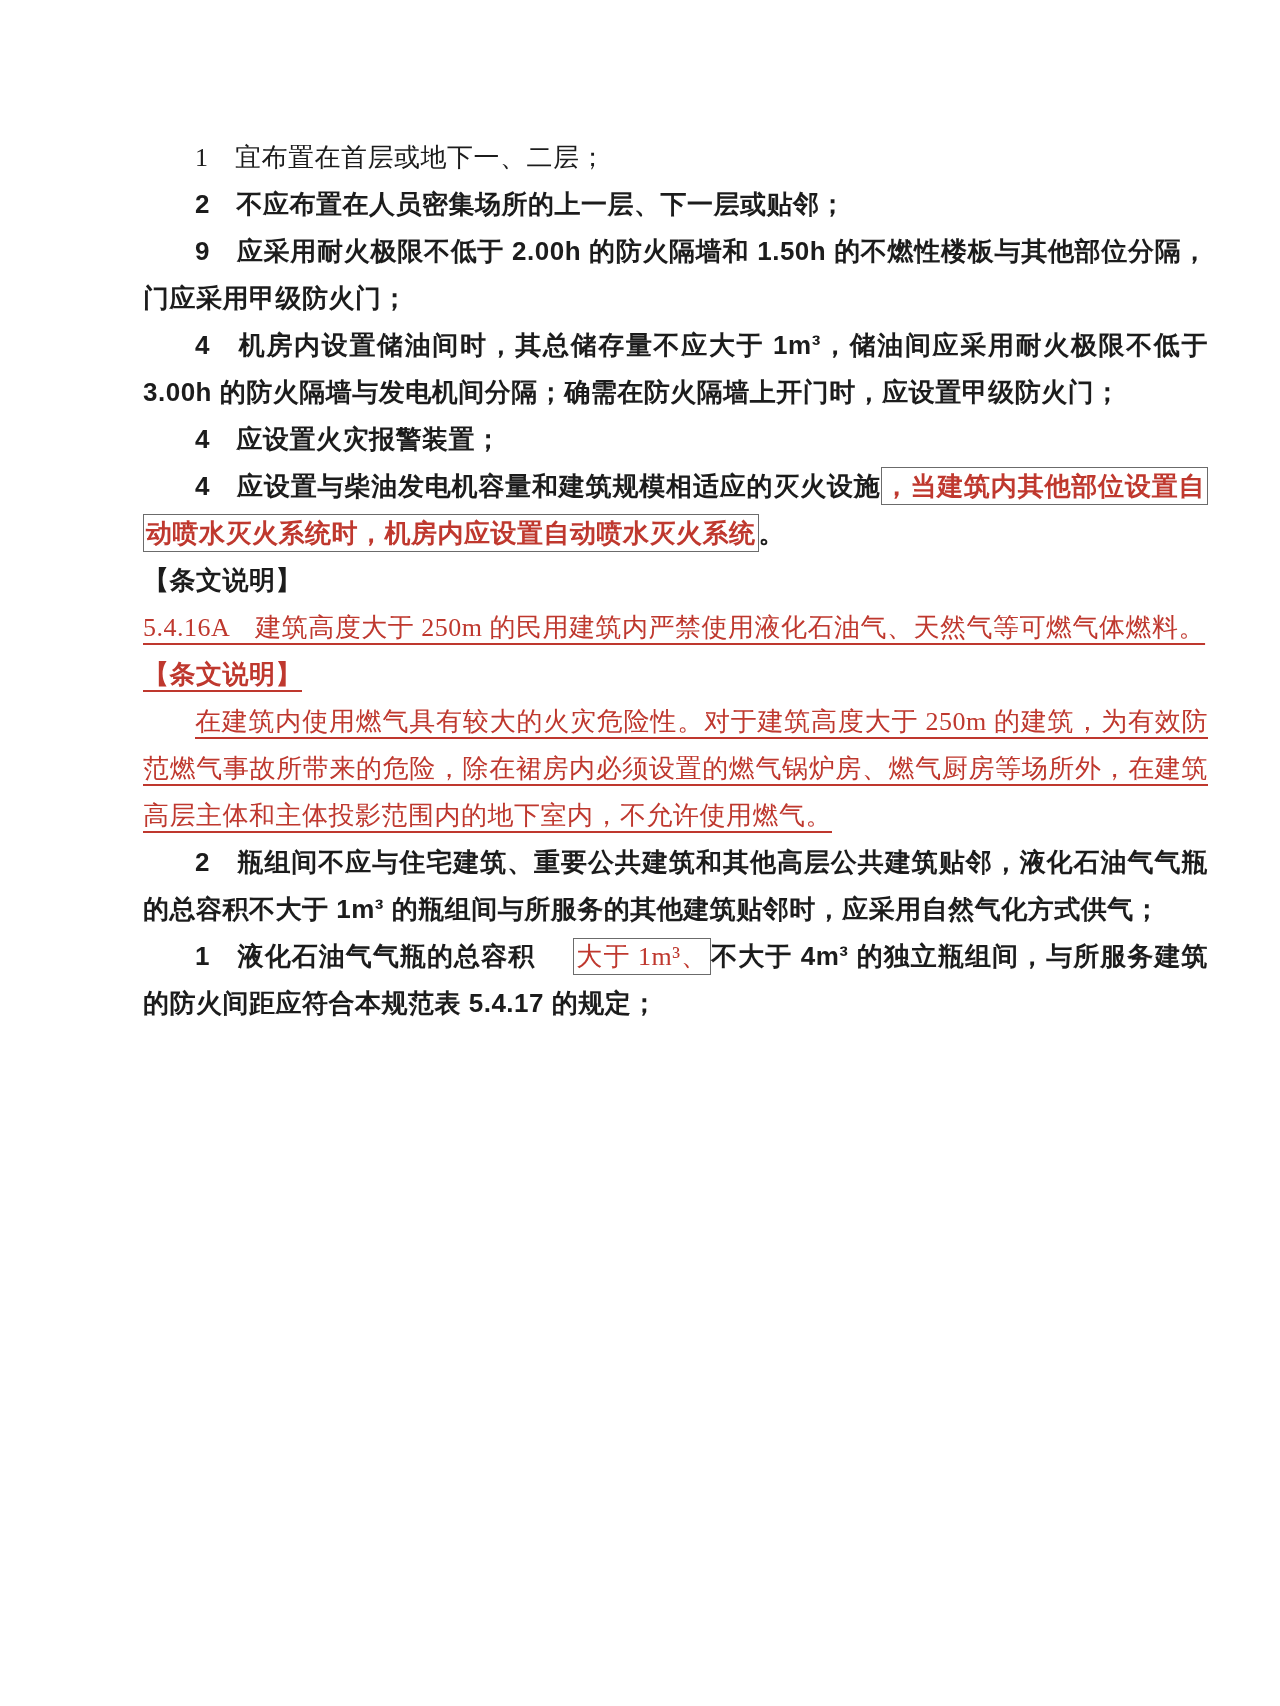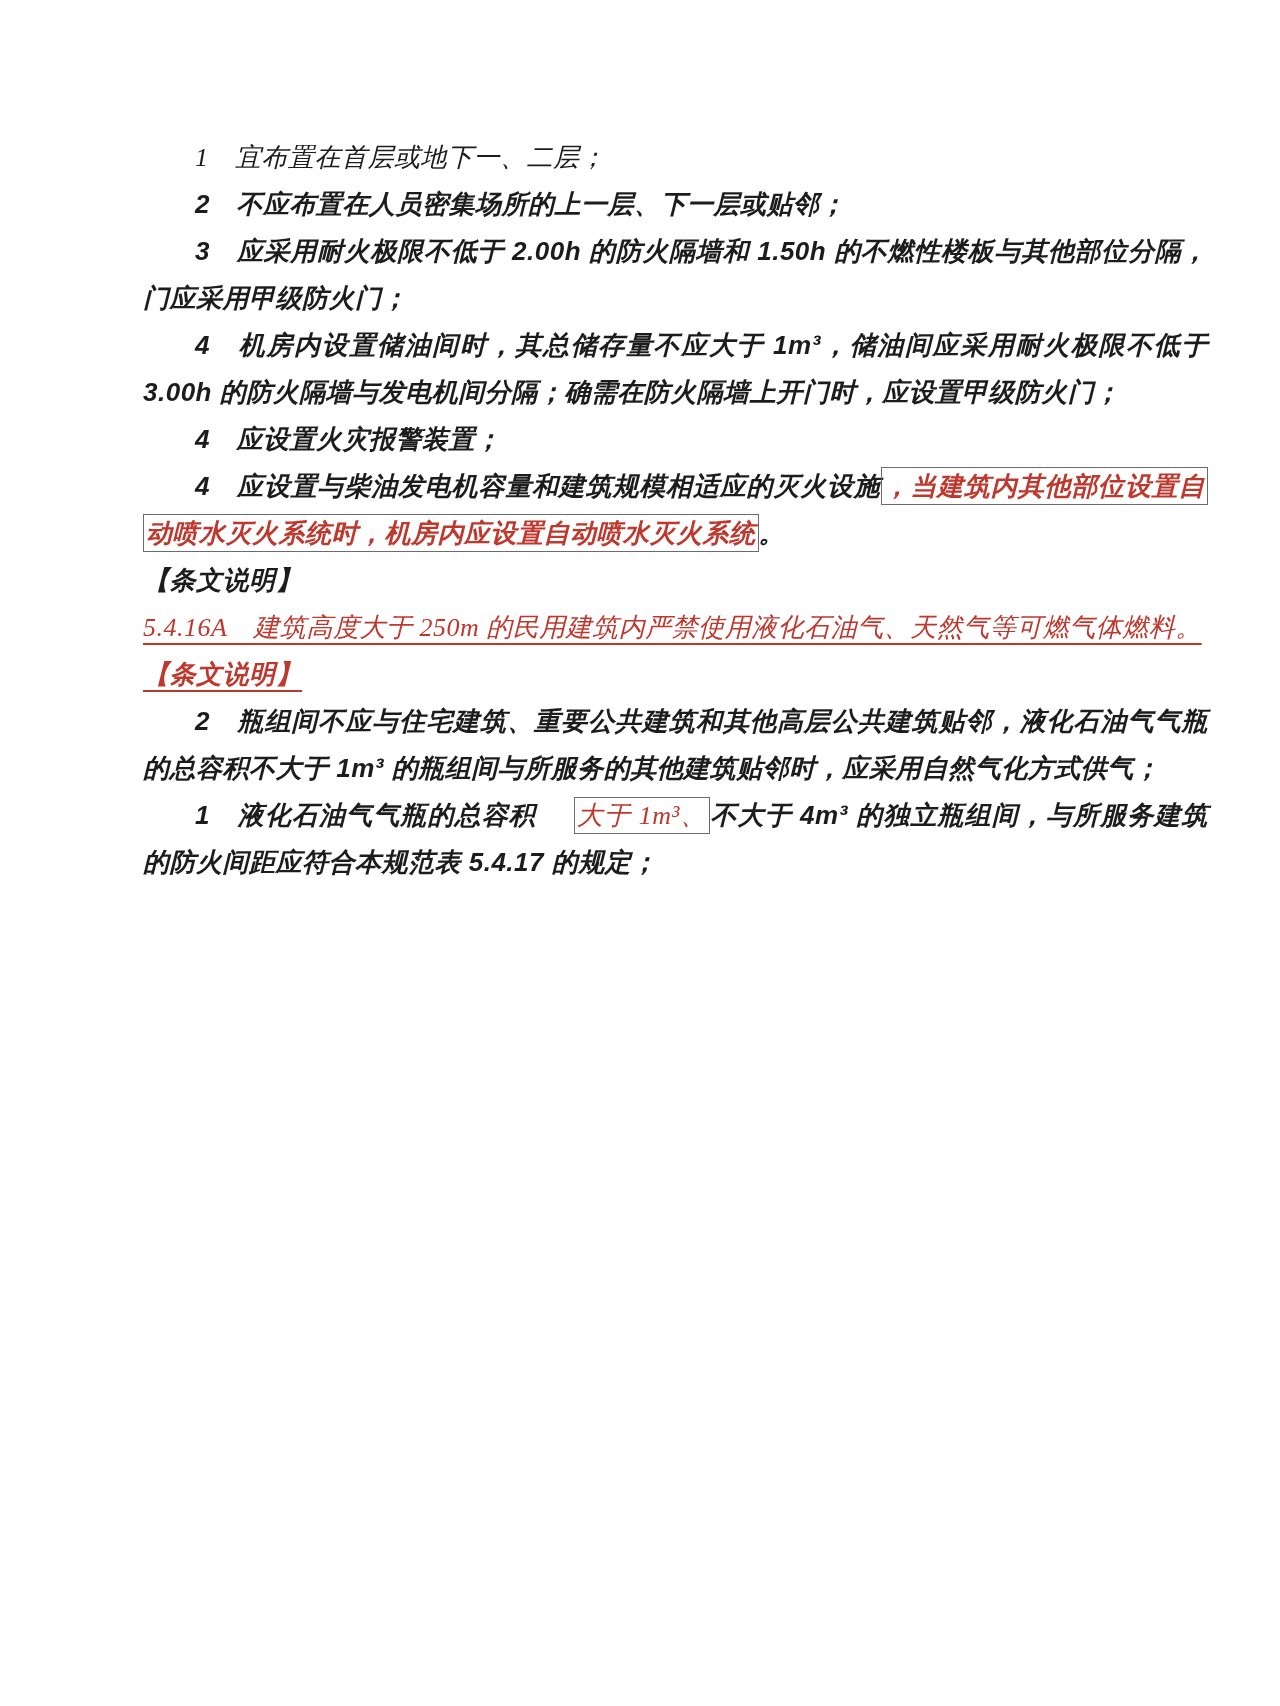--- a/index.html
+++ b/index.html
@@ -8,21 +8,20 @@
     background: #ffffff;
   }
   .page {
     position: relative;
     width: 1280px;
     height: 1706px;
     background: #ffffff;
     overflow: hidden;
     box-sizing: border-box;
     padding: 134px 72px 0 143px;
-    font-style: italic;
   }
   .doc p {
     margin: 0;
     padding: 0;
     font-size: 26px;
     line-height: 47px;
     text-align: justify;
     color: #1c1c1c;
     letter-spacing: 0.5px;
   }
@@ -54,36 +53,37 @@
 </head>
 <body>
 
 <div class="page">
   <main class="doc">
 
     <p class="serif indent"><span>1　宜布置在首层或地下一、二层；</span></p>
 
     <p class="hei indent"><span>2　不应布置在人员密集场所的上一层、下一层或贴邻；</span></p>
 
-    <p class="hei indent"><span>3　应采用耐火极限不低于 2.00h 的防火隔墙和 1.50h 的不燃性楼板与其他部位分隔，门应采用甲级防火门；</span></p>
+    <p class="hei indent"><span>9　应采用耐火极限不低于 2.00h 的防火隔墙和 1.50h 的不燃性楼板与其他部位分隔，门应采用甲级防火门；</span></p>
 
     <p class="hei indent"><span>4　机房内设置储油间时，其总储存量不应大于 1m³，储油间应采用耐火极限不低于 3.00h 的防火隔墙与发电机间分隔；确需在防火隔墙上开门时，应设置甲级防火门；</span></p>
 
     <p class="hei indent"><span>4　应设置火灾报警装置；</span></p>
 
     <p class="hei indent"><span>4　应设置与柴油发电机容量和建筑规模相适应的灭火设施</span><span class="red boxed">，当建筑内其他部位设置自动喷水灭火系统时，机房内应设置自动喷水灭火系统</span><span>。</span></p>
 
     <p class="hei"><span>【条文说明】</span></p>
 
 
 
     <p class="serif"><span class="red-underline">5.4.16A　建筑高度大于 250m 的民用建筑内严禁使用液化石油气、天然气等可燃气体燃料。</span></p>
 
     <p class="hei"><span class="red-underline">【条文说明】</span></p>
 
+    <p class="serif indent"><span class="red-underline">在建筑内使用燃气具有较大的火灾危险性。对于建筑高度大于 250m 的建筑，为有效防范燃气事故所带来的危险，除在裙房内必须设置的燃气锅炉房、燃气厨房等场所外，在建筑高层主体和主体投影范围内的地下室内，不允许使用燃气。</span></p>
 
 
 
     <p class="hei indent"><span>2　瓶组间不应与住宅建筑、重要公共建筑和其他高层公共建筑贴邻，液化石油气气瓶的总容积不大于 1m³ 的瓶组间与所服务的其他建筑贴邻时，应采用自然气化方式供气；</span></p>
 
     <p class="hei indent"><span>1　液化石油气气瓶的总容积</span><span class="red serif boxed">大于 1m³、</span><span>不大于 4m³ 的独立瓶组间，与所服务建筑的防火间距应符合本规范表 5.4.17 的规定；</span></p>
 
   </main>
 
 </div>

